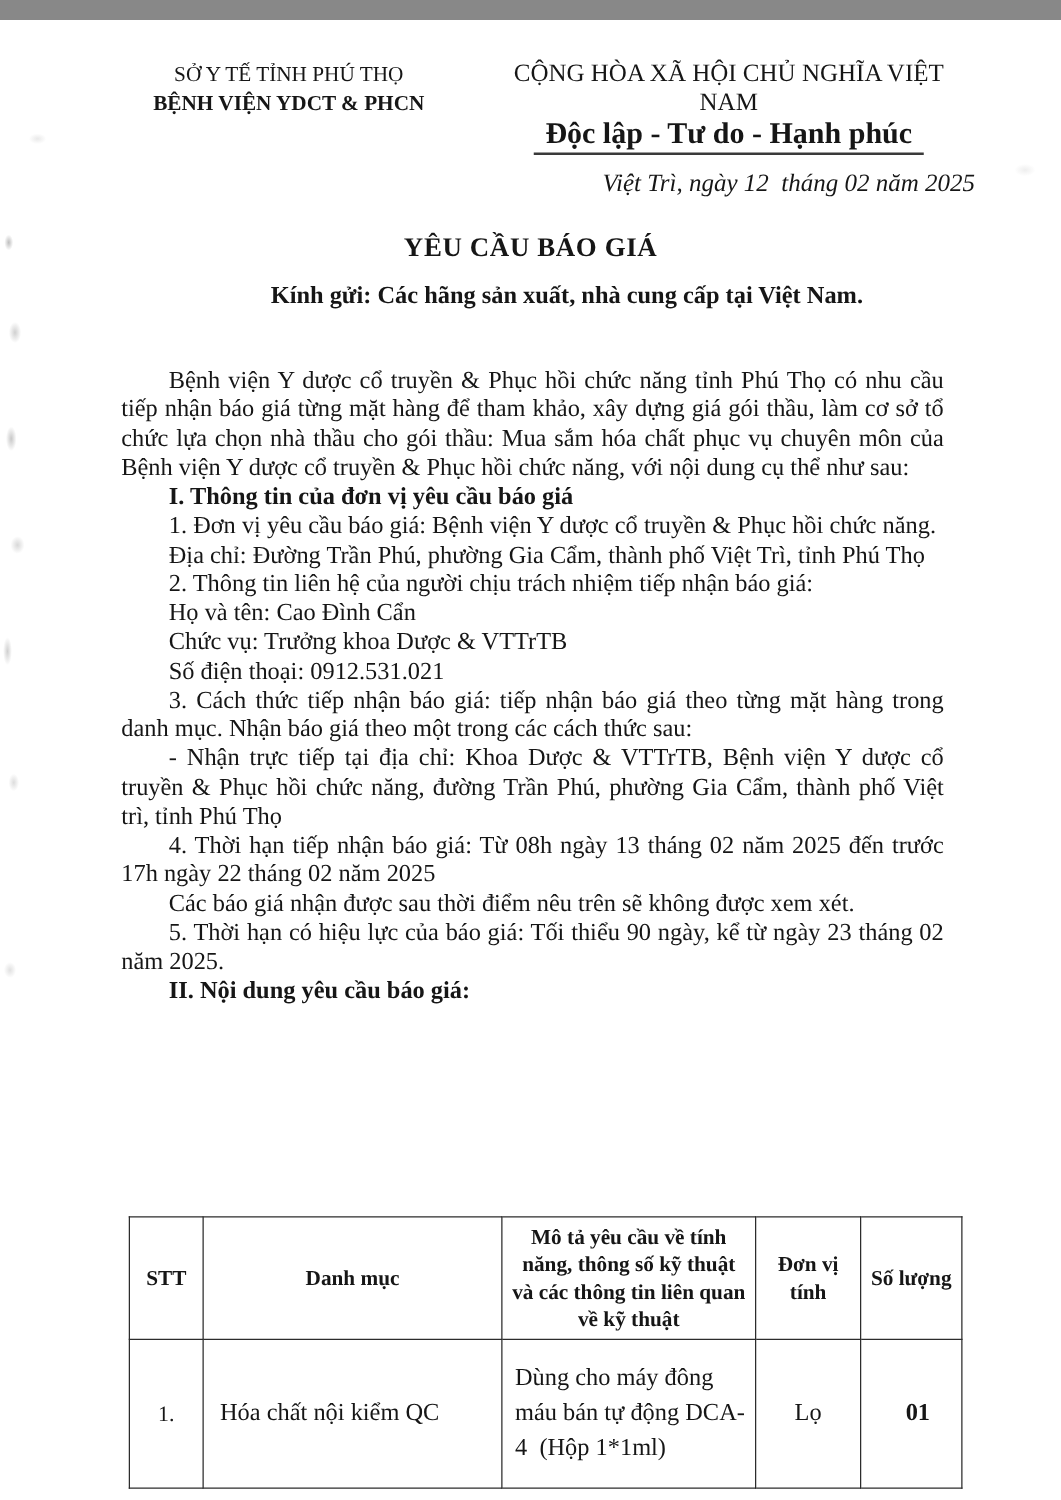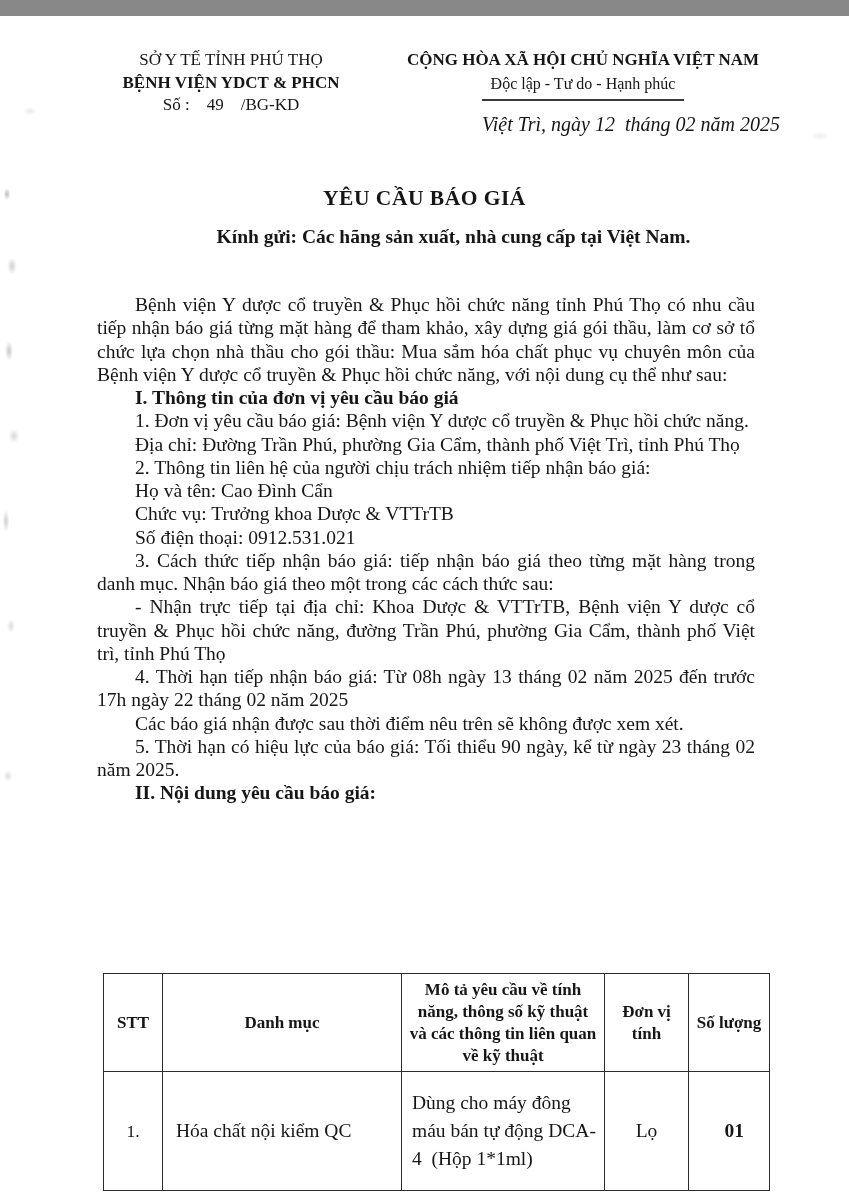--- a/index.html
+++ b/index.html
@@ -30,23 +30,23 @@
   .header-left{
     position:absolute;top:33px;left:112px;width:238px;
     text-align:center;font-size:17px;line-height:22.5px;
   }
   .header-left .dept{font-weight:normal;}
   .header-left .hosp{font-weight:bold;}
   .header-left .num{white-space:pre;}
   .header-right{
     position:absolute;top:32px;left:386px;width:394px;text-align:center;
   }
-  .header-right .national{font-weight:bold;font-size:17px;line-height:23px;}
+  .header-right .national{font-weight:normal;font-size:20px;line-height:23px;}
   .header-right .motto{
-    display:inline-block;font-weight:normal;font-size:16px;line-height:24px;
+    display:inline-block;font-weight:bold;font-size:24px;line-height:24px;
     padding:0 9px 3px 9px;border-bottom:2px solid #3a3a3a;margin-top:1px;
   }
   .header-right .date{
     margin-top:11px;font-style:italic;font-size:20px;line-height:24px;
     text-align:right;white-space:pre;
   }
   
   .doc-title{
     position:absolute;top:170px;left:0;width:100%;
     text-align:center;font-weight:bold;font-size:21.5px;letter-spacing:.5px;
@@ -86,21 +86,20 @@
 </style>
 </head>
 <body>
 
 <div class="page">
   <div class="scan-noise"></div>
 
   <div class="header-left">
     <div class="dept">SỞ Y TẾ TỈNH PHÚ THỌ</div>
     <div class="hosp">BỆNH VIỆN YDCT &amp; PHCN</div>
-    <div class="num">Số :    49    /BG-KD</div>
   </div>
 
   <div class="header-right">
     <div class="national">CỘNG HÒA XÃ HỘI CHỦ NGHĨA VIỆT NAM</div>
     <div>
       <span class="motto">Độc lập - Tư do - Hạnh phúc</span>
     </div>
     <div class="date">Việt Trì, ngày 12  tháng 02 năm 2025</div>
   </div>
 

